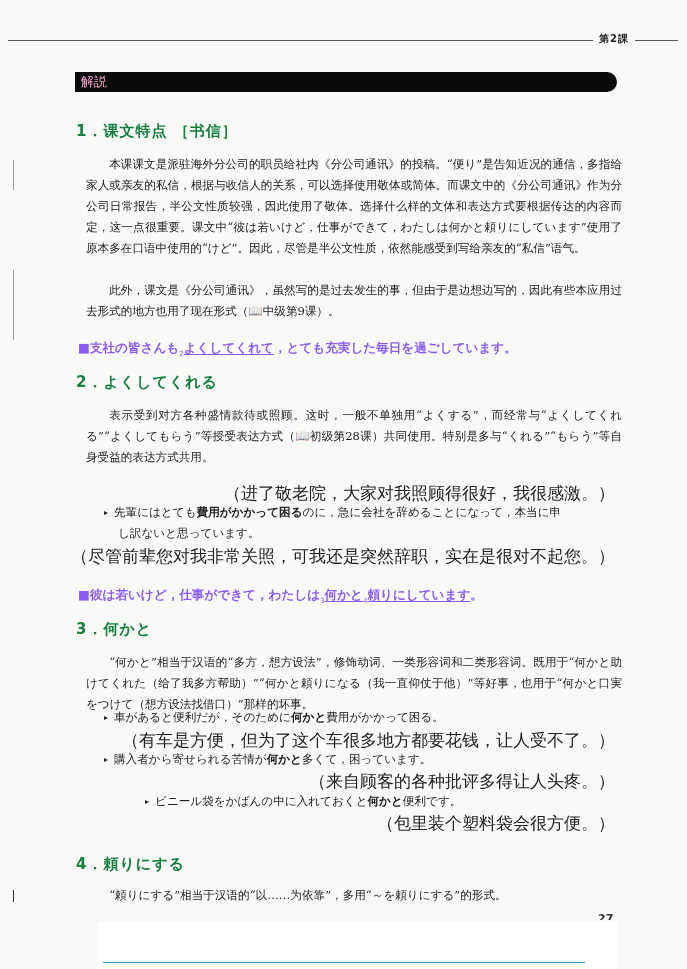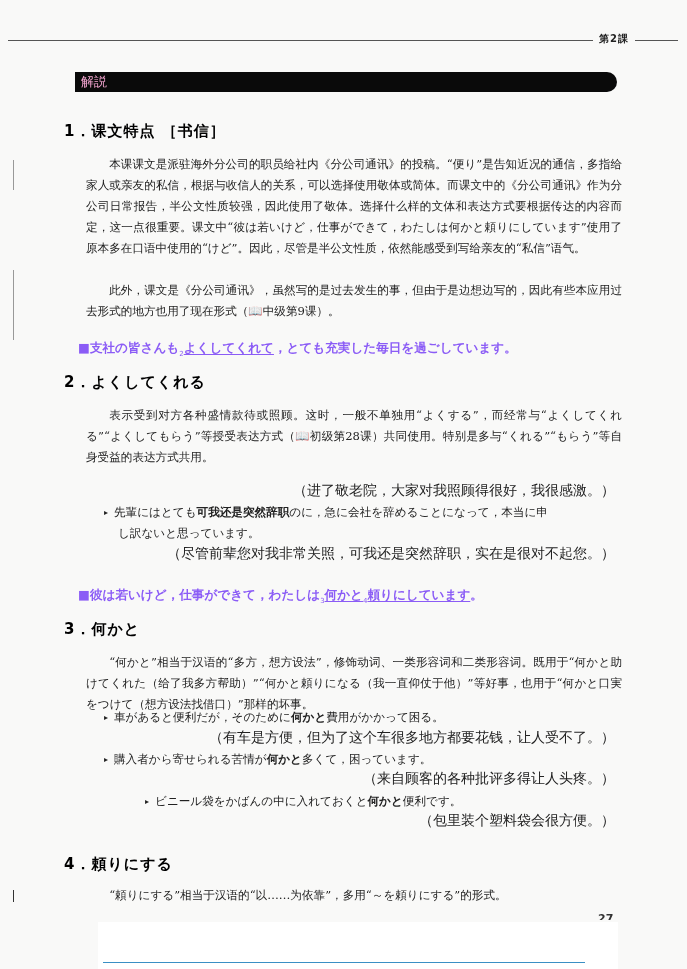--- a/index.html
+++ b/index.html
@@ -21,41 +21,41 @@
   }
   .banner {
     position:absolute; left:75px; top:72px; width:542px; height:20px;
     background:#0a0a0a; border-radius:0 10px 10px 0;
   }
   .banner-title {
     position:absolute; left:6px; top:1px; font-family:"DejaVu Sans", sans-serif;
     font-size:13px; color:#f9a8d4; line-height:18px;
   }
   .sec-title {
-    position:absolute; left:64px; font-family:"DejaVu Sans", sans-serif;
-    font-size:15px; font-weight:bold; color:#000000; letter-spacing:1px;
+    position:absolute; left:76px; font-family:"DejaVu Sans", sans-serif;
+    font-size:15px; font-weight:bold; color:#15803d; letter-spacing:1px;
   }
   .para {
     position:absolute; left:78px; width:536px; font-size:11.6px; line-height:21px;
     text-indent:2em; text-align:justify; color:#222; margin:8px;
   }
   .keysent {
     position:absolute; left:78px; width:540px; font-family:"DejaVu Sans", sans-serif;
     font-size:12.6px; font-weight:bold; color:#8b5cf6;
   }
   .keysent u { text-decoration:underline; text-underline-offset:2px; }
   .keysent sub { font-size:7px; font-weight:normal; }
   .ex {
     position:absolute; left:104px; width:510px; font-size:11.6px; line-height:21px; color:#222;
   }
   .ex .bullet { font-size:8px; margin-right:6px; vertical-align:1px; }
   .ex b { font-family:"DejaVu Sans", sans-serif; font-weight:bold; }
   .ex .cont { padding-left:14px; }
   .tr {
-    position:absolute; right:72px; font-size:14px; color:#222; text-align:right;
+    position:absolute; right:72px; font-size:17px; color:#222; text-align:right;
   }
   .page-num {
     position:absolute; left:598px; top:912px; font-family:"DejaVu Sans", sans-serif;
     font-size:11px; font-weight:bold; color:#333; height:8px; overflow:hidden;
   }
   .footer-white { position:absolute; left:98px; top:922px; width:520px; height:47px; background:#ffffff; }
   .footer-line { position:absolute; left:103px; top:962px; width:482px; height:1px; background:#3a8fc4; }
   .margin-mark { position:absolute; left:13px; width:1px; background:#999; }
 </style>
 </head>
@@ -75,21 +75,21 @@
   <p class="para" style="top:272px;">此外，课文是《分公司通讯》，虽然写的是过去发生的事，但由于是边想边写的，因此有些本应用过去形式的地方也用了现在形式（📖中级第9课）。</p>
 
   <div class="keysent" style="top:340px;"><span>■支社の皆さんも</span><sub>2</sub><u>よくしてくれて</u><span>，とても充実した毎日を過ごしています。</span></div>
 
   <div class="sec-title" style="top:373px;">2．よくしてくれる</div>
   <p class="para" style="top:397px;">表示受到对方各种盛情款待或照顾。这时，一般不单独用“よくする”，而经常与“よくしてくれる”“よくしてもらう”等授受表达方式（📖初级第28课）共同使用。特别是多与“くれる”“もらう”等自身受益的表达方式共用。</p>
 
   <div class="tr" style="top:482px;">（进了敬老院，大家对我照顾得很好，我很感激。）</div>
 
   <div class="ex" style="top:502px;">
-    <span class="bullet">▸</span><span>先輩にはとても</span><b>可我还是突然辞职</b><span>のに，急に会社を辞めることになって，本当に申</span><br>
+    <span class="bullet">▸</span><span>先輩にはとても</span><b>費用がかかって困る</b><span>のに，急に会社を辞めることになって，本当に申</span><br>
     <span class="cont">し訳ないと思っています。</span>
   </div>
   <div class="tr" style="top:545px;">（尽管前辈您对我非常关照，可我还是突然辞职，实在是很对不起您。）</div>
 
   <div class="keysent" style="top:587px;"><span>■彼は若いけど，仕事ができて，わたしは</span><sub>3</sub><u>何かと</u><sub>4</sub><u>頼りにしています</u><span>。</span></div>
 
   <div class="sec-title" style="top:620px;">3．何かと</div>
   <p class="para" style="top:644px;">“何かと”相当于汉语的“多方，想方设法”，修饰动词、一类形容词和二类形容词。既用于“何かと助けてくれた（给了我多方帮助）”“何かと頼りになる（我一直仰仗于他）”等好事，也用于“何かと口実をつけて（想方设法找借口）”那样的坏事。</p>
 
   <div class="ex" style="top:707px;">

